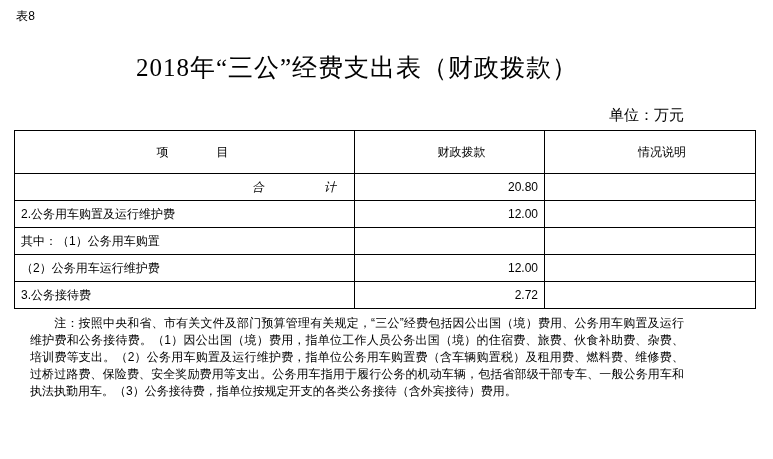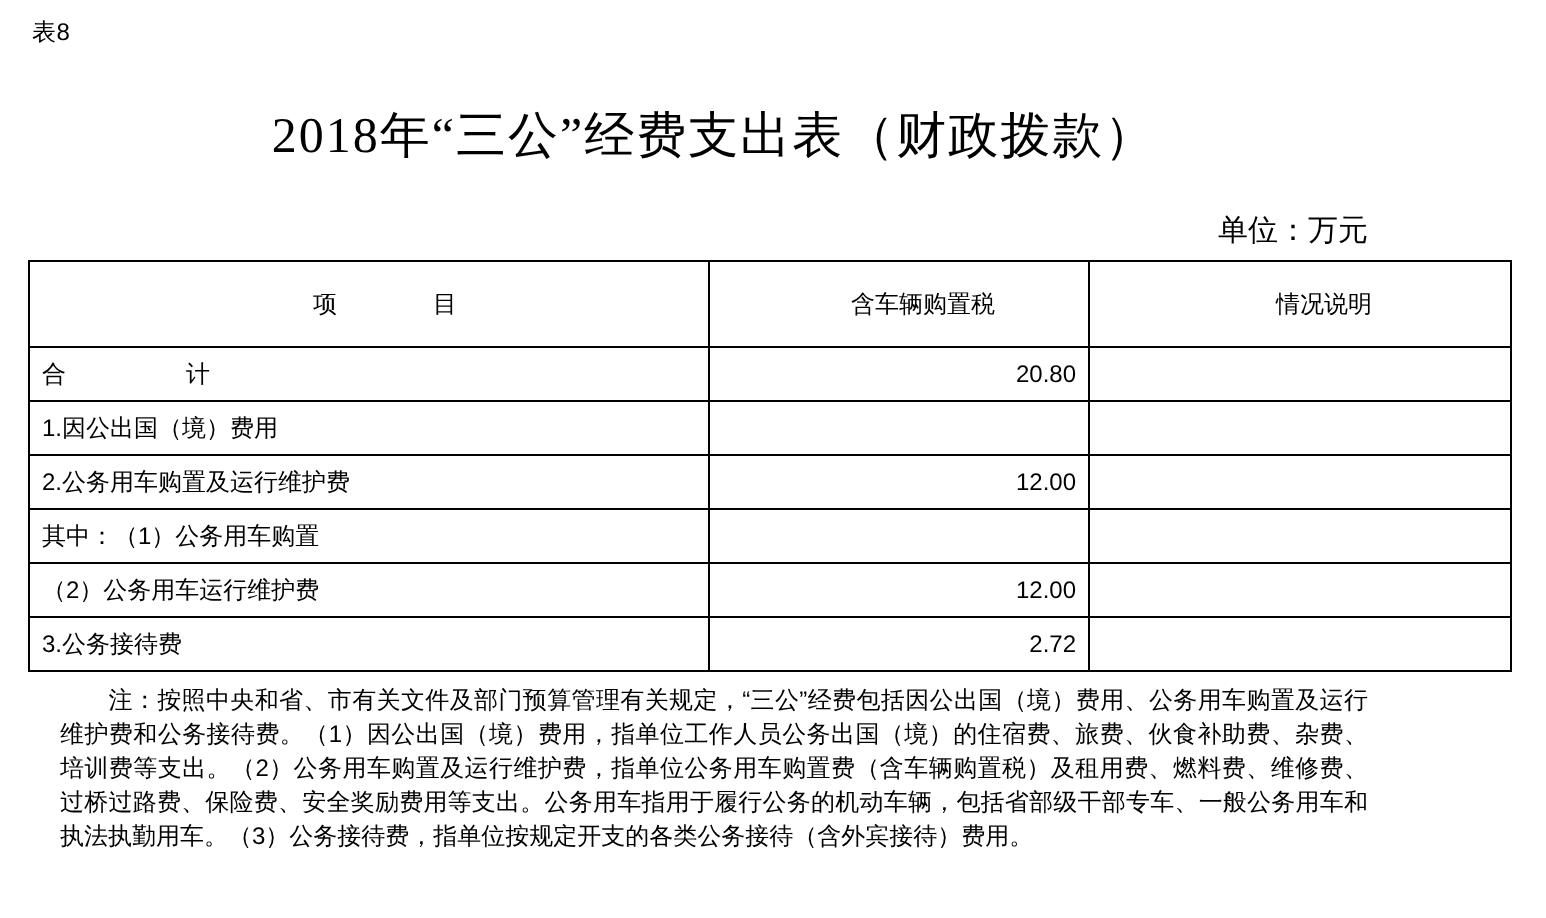--- a/index.html
+++ b/index.html
@@ -67,23 +67,24 @@
     padding-left: 30px;
   }
   .col-item { width: 340px; }
   .col-amount { width: 190px; }
   .col-note { width: 211px; }
 
   .cell-item-label {
     text-align: left;
   }
   .cell-item-center {
-    text-align: left;
+    text-align: right;
     letter-spacing: 12px;
     padding-left: 12px;
+    font-style: italic;
   }
   .cell-amount {
     text-align: right;
     padding-right: 50px;
   }
   .indent-1 { padding-left: 30px; }
   .header-item { letter-spacing: 8px; }
 
   .footnote {
     font-size: 12px;
@@ -108,33 +109,28 @@
 
   <table class="main">
     <colgroup>
       <col class="col-item">
       <col class="col-amount">
       <col class="col-note">
     </colgroup>
     <thead>
       <tr>
         <th class="header-item">项　　目</th>
-        <th>含车辆购置税</th>
+        <th>财政拨款</th>
         <th>情况说明</th>
       </tr>
     </thead>
     <tbody>
       <tr>
         <td class="cell-item-center">合　　计</td>
         <td class="cell-amount">20.80</td>
-        <td></td>
-      </tr>
-      <tr>
-        <td class="cell-item-label">1.因公出国（境）费用</td>
-        <td class="cell-amount"></td>
         <td></td>
       </tr>
       <tr>
         <td class="cell-item-label">2.公务用车购置及运行维护费</td>
         <td class="cell-amount">12.00</td>
         <td></td>
       </tr>
       <tr>
         <td class="cell-item-label">其中：（1）公务用车购置</td>
         <td class="cell-amount"></td>

